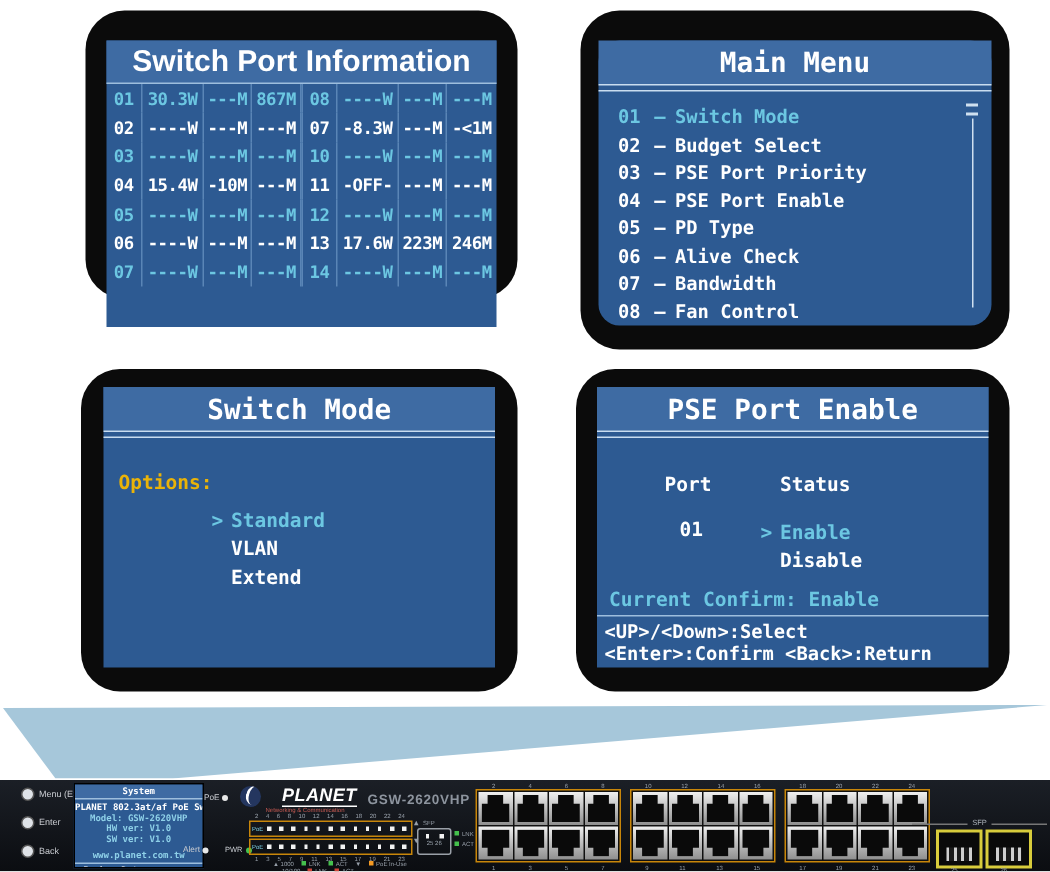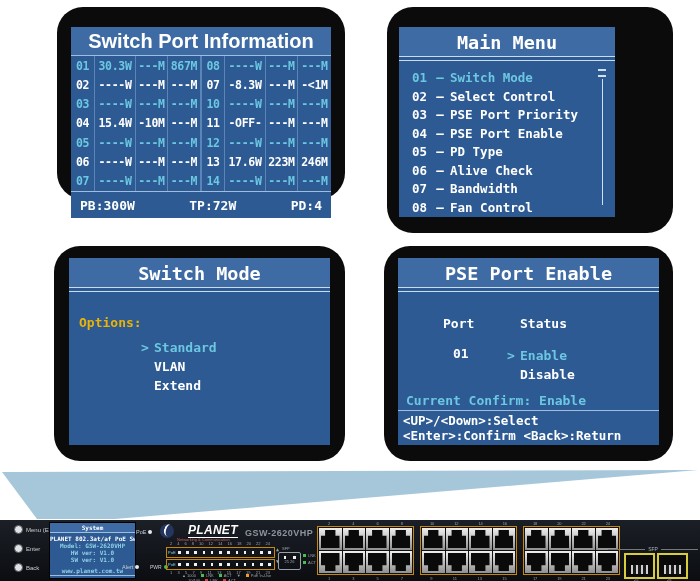--- a/index.html
+++ b/index.html
@@ -7,21 +7,21 @@
           font-family:"DejaVu Sans Mono",monospace;}
 
   
   .device{position:absolute;background:#0b0b0b;border-radius:26px;}
   #dev1{left:57px;top:7px;width:288px;height:192px;}
   #dev2{left:387px;top:7px;width:286px;height:226px;}
   #dev3{left:54px;top:246px;width:291px;height:215px;}
   #dev4{left:384px;top:246px;width:289px;height:215px;}
   .screen{position:absolute;background:#2d5a92;font-weight:bold;}
   #scr1{left:14px;top:20px;width:260px;height:191px;}
-  #scr2{left:12px;top:20px;width:216px;height:190px;}
+  #scr2{left:12px;top:20px;width:262px;height:190px;border-radius:14px;}
   #scr3{left:15px;top:12px;width:261px;height:187px;}
   #scr4{left:14px;top:12px;width:261px;height:187px;}
 
   .ttl-band{background:#3e6ba3;color:#fff;text-align:center;}
   .dbl{height:3px;border-top:1px solid #c9ddf0;border-bottom:1px solid #c9ddf0;}
 
   
   .s1-title{height:28px;line-height:29px;font-family:"Liberation Sans",sans-serif;
             font-weight:bold;font-size:20px;border-bottom:1px solid #9dbedd;}
   .s1-table{position:absolute;left:0;right:0;top:29px;bottom:27px;display:grid;
@@ -210,42 +210,37 @@
           <div class="cell c7 twhite">246M</div>
           <div class="cell c0 tcyan">07</div>
           <div class="cell c1 tcyan">----W</div>
           <div class="cell c2 tcyan">---M</div>
           <div class="cell c3 tcyan">---M</div>
           <div class="cell c4 tcyan">14</div>
           <div class="cell c5 tcyan">----W</div>
           <div class="cell c6 tcyan">---M</div>
           <div class="cell c7 tcyan">---M</div>
         </div>
-      <div class="s1-footer">
-        <span>PB:300W</span>
-        <span>TP:72W</span>
-        <span>PD:4</span>
-      </div>
     </div>
   </div>
 
   <div class="device" id="dev2">
     <div class="screen" id="scr2">
       <div class="ttl-band m-title">Main Menu</div>
       <div class="dbl"></div>
       <div id="mm-items">
           <div class="mm-item sel">
             <span class="mm-num">01</span>
             <span class="mm-sep">–</span>
             <span class="mm-label">Switch Mode</span>
           </div>
           <div class="mm-item">
             <span class="mm-num">02</span>
             <span class="mm-sep">–</span>
-            <span class="mm-label">Select Control</span>
+            <span class="mm-label">Budget Select</span>
           </div>
           <div class="mm-item">
             <span class="mm-num">03</span>
             <span class="mm-sep">–</span>
             <span class="mm-label">PSE Port Priority</span>
           </div>
           <div class="mm-item">
             <span class="mm-num">04</span>
             <span class="mm-sep">–</span>
             <span class="mm-label">PSE Port Enable</span>

